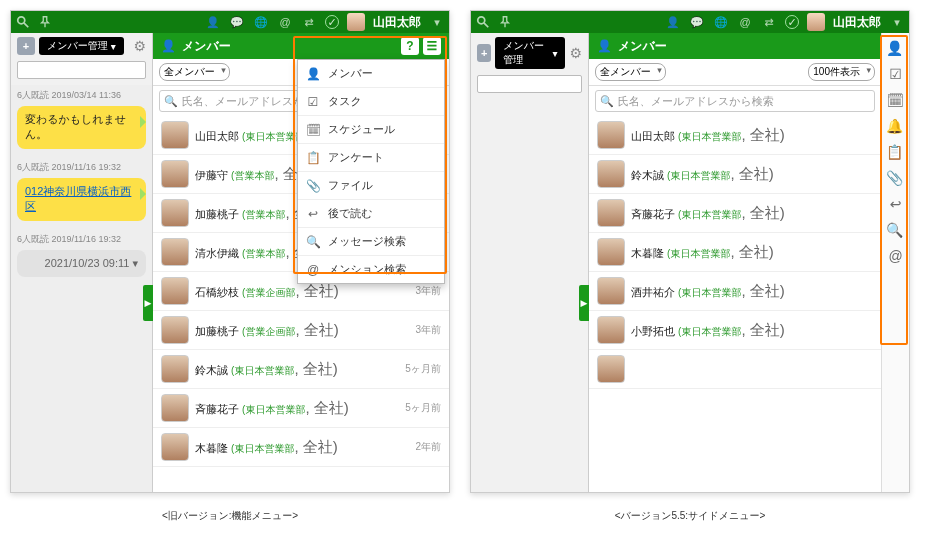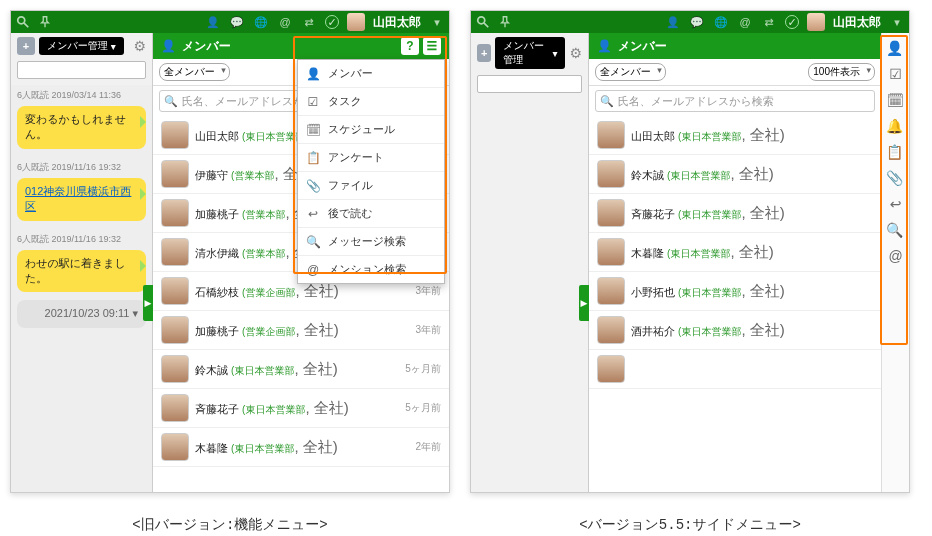--- a/index.html
+++ b/index.html
@@ -46,21 +46,21 @@
 .panel-handle { position: absolute; left: -10px; top: 55%; width: 10px; height: 36px; background: #1a9a1a; border-radius: 2px 0 0 2px; color:#fff; display:flex; align-items:center; justify-content:center; font-size:9px; }
 .main { position: relative; }
 .dropdown { position: absolute; top: 26px; right: 4px; width: 148px; background: #fff; border: 1px solid #bbb; box-shadow: 0 3px 8px rgba(0,0,0,.25); z-index: 20; }
 .dropdown .dd-item { display: flex; align-items: center; gap: 8px; padding: 6px 8px; font-size: 11px; color: #333; }
 .dropdown .dd-item + .dd-item { border-top: 1px solid #eee; }
 .dd-icon { width: 14px; text-align: center; color: #666; font-size: 12px; }
 .highlight-box { position: absolute; border: 2px solid #ff7a00; pointer-events: none; z-index: 30; border-radius: 2px; }
 .side-rail { width: 28px; background: #fafafa; border-left: 1px solid #ddd; display: flex; flex-direction: column; align-items: center; gap: 8px; padding: 6px 0; }
 .rail-icon { width: 18px; height: 18px; color: #6a6a6a; display: inline-flex; align-items: center; justify-content: center; font-size: 14px; }
 .rail-icon.active { color: #1a9a1a; }
-.caption { margin-top: 23px; font-size: 14px; color: #333; font-family: Liberation Mono, monospace; }
+.caption { margin-top: 16px; font-size: 10px; color: #333; }
 svg { display: block; }
 </style>
 </head>
 <body>
 
 <div class="app-col">
 <div class="app">
 
   <div class="titlebar">
     <span class="tb-left">
@@ -95,21 +95,20 @@
         <span class="sidebar-btn"><span>メンバー管理</span> ▾</span>
         <span class="gear">⚙</span>
       </div>
       <div class="sidebar-search"><input placeholder="" style=""></div>
       <div class="timeline">
         <div class="tl-meta">6人既読 2019/03/14 11:36</div>
         <div class="bubble green">変わるかもしれません。</div>
         <div class="tl-meta">6人既読 2019/11/16 19:32</div>
         <div class="bubble green link">012神奈川県横浜市西区</div>
         <div class="tl-meta">6人既読 2019/11/16 19:32</div>
-        <div class="bubble green">わせの駅に着きました。</div>
         <div class="bubble gray">2021/10/23 09:11 ▾</div>
       </div>
     </div>
 
     <div class="main">
       <span class="panel-handle">▶</span>
       <div class="panel-header">
         <span>👤</span>
         <span>メンバー</span>
         <span class="right-icons">
@@ -281,25 +280,25 @@
             <div class="member">
               <span class="avatar"></span>
               <span><span class="mname">斉藤花子</span> <span class="mdept">(東日本営業部</span><span class="mtail">, 全社)</span></span>
             </div>
             <div class="member">
               <span class="avatar"></span>
               <span><span class="mname">木暮隆</span> <span class="mdept">(東日本営業部</span><span class="mtail">, 全社)</span></span>
             </div>
             <div class="member">
               <span class="avatar"></span>
+              <span><span class="mname">酒井祐介</span> <span class="mdept">(東日本営業部</span><span class="mtail">, 全社)</span></span>
+            </div>
+            <div class="member">
+              <span class="avatar"></span>
               <span><span class="mname">小野拓也</span> <span class="mdept">(東日本営業部</span><span class="mtail">, 全社)</span></span>
-            </div>
-            <div class="member">
-              <span class="avatar"></span>
-              <span><span class="mname">酒井祐介</span> <span class="mdept">(東日本営業部</span><span class="mtail">, 全社)</span></span>
             </div>
             <div class="member">
               <span class="avatar"></span>
             </div>
           </div>
     </div>
 
     <div class="side-rail">
       <span class="rail-icon active">👤</span>
       <span class="rail-icon">☑</span>

